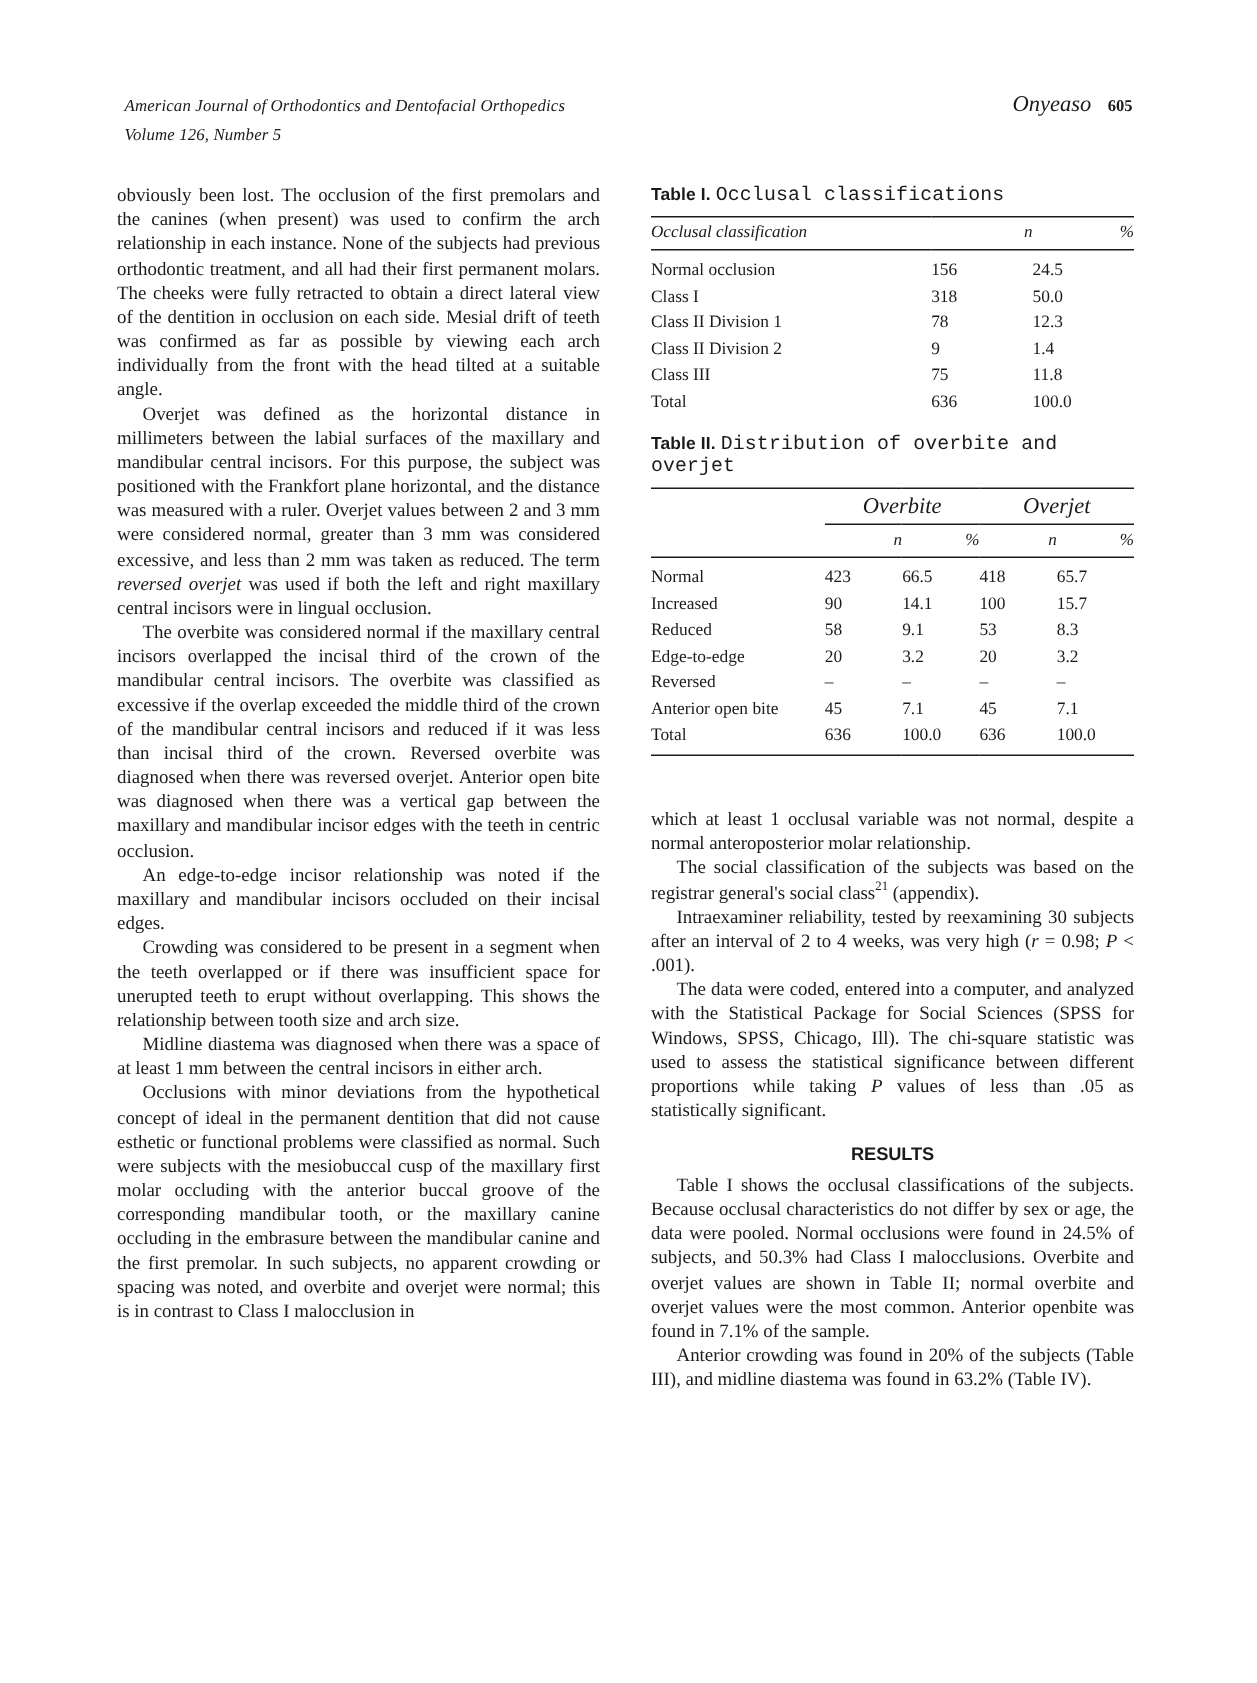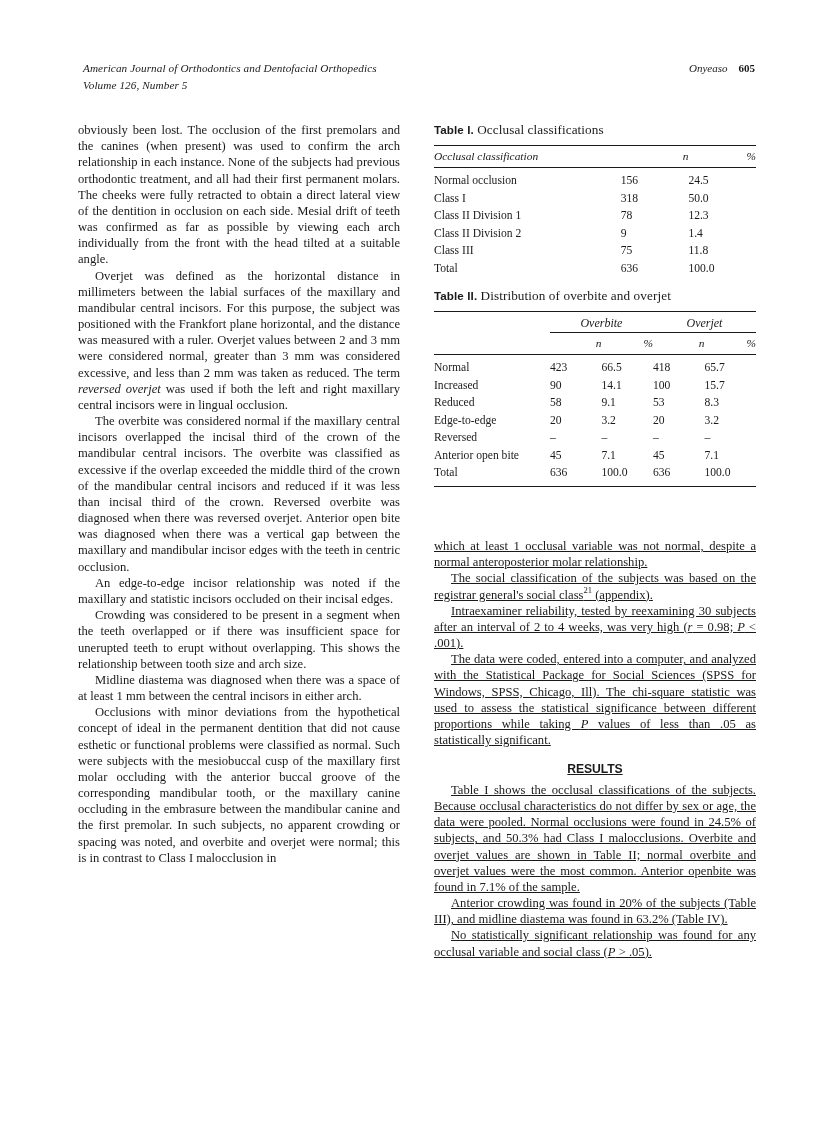--- a/index.html
+++ b/index.html
@@ -39,21 +39,21 @@
     font-size: 11.2px;
     letter-spacing: 0.1px;
   }
   .runhead-right {
     display: flex;
     align-items: baseline;
     gap: 11px;
   }
   .runhead-author {
     font-style: italic;
-    font-size: 11px;
+    font-size: 15px;
   }
   .runhead-page {
     font-weight: bold;
     font-size: 11px;
     font-family: "Liberation Serif", serif;
   }
 
   
   .col {
     position: absolute;
@@ -109,21 +109,21 @@
     font-size: 12.8px;
     margin-bottom: 7px;
     letter-spacing: 0.1px;
   }
   .table-caption .tnum {
     font-weight: bold;
     font-family: "Liberation Sans", sans-serif;
     font-size: 11.6px;
   }
   .table-caption .ttitle {
-    font-family: Liberation Serif, serif;
+    font-family: Liberation Mono, monospace;
     font-size: 13.2px;
     text-align: right;
   }
 
   table.data {
     border-collapse: collapse;
     width: 100%;
     font-size: 11.6px;
     line-height: 1.0;
   }
@@ -145,21 +145,21 @@
   .hcell {
     font-style: italic;
     font-size: 11.4px;
     padding: 5px 0 5px 0 !important;
   }
   .hcell.num { text-align: right; }
   .hcell.left { text-align: left; }
 
   .grp-label {
     font-style: italic;
-    font-size: 12px;
+    font-size: 15px;
     text-align: center;
     padding: 5px 0 3px 0 !important;
   }
   .grp-rule {
     border-bottom: 1.1px solid #1a1a1a;
   }
 
   td.lab {
     text-align: left;
     padding: 3.0px 0 !important;
@@ -186,21 +186,21 @@
     </div>
     <div class="runhead-row">
       <div class="runhead-left">Volume 126, Number 5</div>
     </div>
   </div>
 
   <div class="col col-left">
     <p class="noindent">obviously been lost. The occlusion of the first premolars and the canines (when present) was used to confirm the arch relationship in each instance. None of the subjects had previous orthodontic treatment, and all had their first permanent molars. The cheeks were fully retracted to obtain a direct lateral view of the dentition in occlusion on each side. Mesial drift of teeth was confirmed as far as possible by viewing each arch individually from the front with the head tilted at a suitable angle.</p>
     <p><span>Overjet was defined as the horizontal distance in millimeters between the labial surfaces of the maxillary and mandibular central incisors. For this purpose, the subject was positioned with the Frankfort plane horizontal, and the distance was measured with a ruler. Overjet values between 2 and 3 mm were considered normal, greater than 3 mm was considered excessive, and less than 2 mm was taken as reduced. The term </span><em>reversed overjet</em><span> was used if both the left and right maxillary central incisors were in lingual occlusion.</span></p>
     <p>The overbite was considered normal if the maxillary central incisors overlapped the incisal third of the crown of the mandibular central incisors. The overbite was classified as excessive if the overlap exceeded the middle third of the crown of the mandibular central incisors and reduced if it was less than incisal third of the crown. Reversed overbite was diagnosed when there was reversed overjet. Anterior open bite was diagnosed when there was a vertical gap between the maxillary and mandibular incisor edges with the teeth in centric occlusion.</p>
-    <p>An edge-to-edge incisor relationship was noted if the maxillary and statistic incisors occluded on their incisal edges.</p>
+    <p>An edge-to-edge incisor relationship was noted if the maxillary and mandibular incisors occluded on their incisal edges.</p>
     <p>Crowding was considered to be present in a segment when the teeth overlapped or if there was insufficient space for unerupted teeth to erupt without overlapping. This shows the relationship between tooth size and arch size.</p>
     <p>Midline diastema was diagnosed when there was a space of at least 1 mm between the central incisors in either arch.</p>
     <p>Occlusions with minor deviations from the hypothetical concept of ideal in the permanent dentition that did not cause esthetic or functional problems were classified as normal. Such were subjects with the mesiobuccal cusp of the maxillary first molar occluding with the anterior buccal groove of the corresponding mandibular tooth, or the maxillary canine occluding in the embrasure between the mandibular canine and the first premolar. In such subjects, no apparent crowding or spacing was noted, and overbite and overjet were normal; this is in contrast to Class I malocclusion in</p>
   </div>
 
   <div class="table-block" id="table-1-block">
     <div class="table-caption">
       <span class="tnum">Table I.</span>
       <span class="ttitle">Occlusal classifications</span>
     </div>
@@ -326,26 +326,25 @@
           <td class="lab">Total</td>
           <td class="num">636</td>
           <td class="num">100.0</td>
           <td class="num">636</td>
           <td class="num">100.0</td>
         </tr>
       </tbody>
     </table>
   </div>
 
-  <div class="col col-right" style="top:538px;text-decoration:underline;">
+  <div class="col col-right" style="top:538px;">
     <p class="noindent">which at least 1 occlusal variable was not normal, despite a normal anteroposterior molar relationship.</p>
     <p><span>The social classification of the subjects was based on the registrar general's social class</span><sup>21</sup><span> (appendix).</span></p>
     <p><span>Intraexaminer reliability, tested by reexamining 30 subjects after an interval of 2 to 4 weeks, was very high (</span><em>r</em><span> = 0.98; </span><em>P</em><span> &lt; .001).</span></p>
 
     <p><span>The data were coded, entered into a computer, and analyzed with the Statistical Package for Social Sciences (SPSS for Windows, SPSS, Chicago, Ill). The chi-square statistic was used to assess the statistical significance between different proportions while taking </span><em>P</em><span> values of less than .05 as statistically significant.</span></p>
 
     <h3 class="sec-head caps">RESULTS</h3>
     <p>Table I shows the occlusal classifications of the subjects. Because occlusal characteristics do not differ by sex or age, the data were pooled. Normal occlusions were found in 24.5% of subjects, and 50.3% had Class I malocclusions. Overbite and overjet values are shown in Table II; normal overbite and overjet values were the most common. Anterior openbite was found in 7.1% of the sample.</p>
     <p>Anterior crowding was found in 20% of the subjects (Table III), and midline diastema was found in 63.2% (Table IV).</p>
-    <p><span>No statistically significant relationship was found for any occlusal variable and social class (</span><em>P</em><span> &gt; .05).</span></p>
   </div>
 
 </div>
 
 </body></html>

